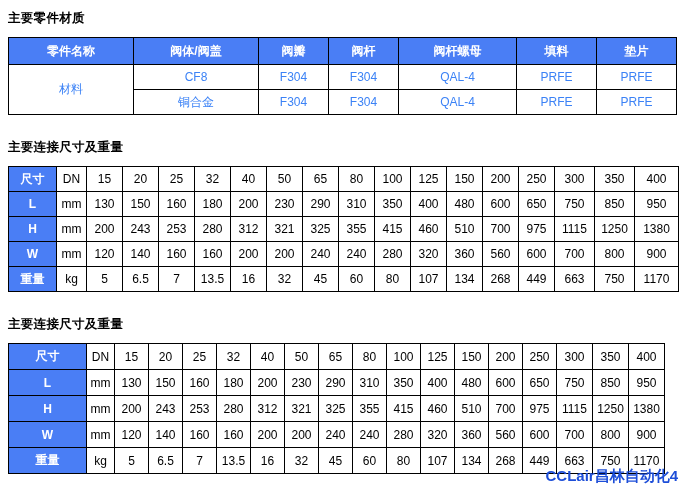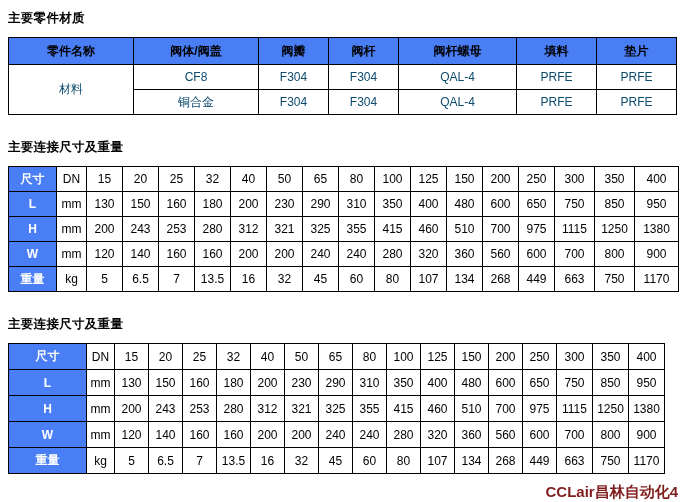--- a/index.html
+++ b/index.html
@@ -40,27 +40,27 @@
   .tbl-mat th, .tbl-mat td {
     border: 1px solid #000000;
     text-align: center;
     vertical-align: middle;
     font-size: 12px;
     height: 22px;
     padding: 1px 2px;
   }
   .tbl-mat th {
     background: #4a7ef5;
-    color: #000000;
+    color: #ffffff;
     font-weight: bold;
     height: 24px;
   }
   .tbl-mat td {
     background: #ffffff;
-    color: #0c4a6e;
+    color: #3b82f6;
   }
   .tbl-mat td.matlabel {
     font-weight: normal;
     text-align: center;
   }
   
   .tbl-dim {
     width: 668px;
     margin: 0 0 0 2px;
   }
@@ -103,24 +103,24 @@
     font-weight: bold;
     width: 78px;
   }
   .tbl-dim2 .unit {
     width: 28px;
   }
   
   .watermark {
     position: absolute;
     right: 4px;
-    bottom: 0px;
+    bottom: 16px;
     font-weight: bold;
     font-size: 15px;
-    color: #7f1d1d;
+    color: #1d4ed8;
     letter-spacing: 0px;
     white-space: nowrap;
   }
 </style>
 </head>
 <body>
 
 <div class="page">
 
   <div class="section-title">主要零件材质</div>

